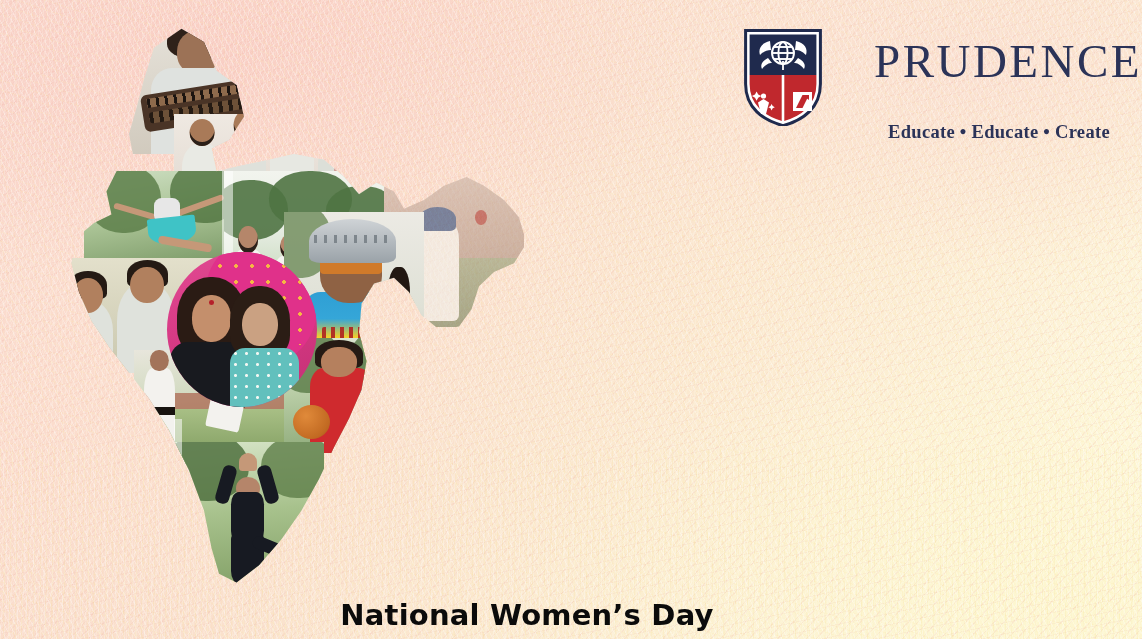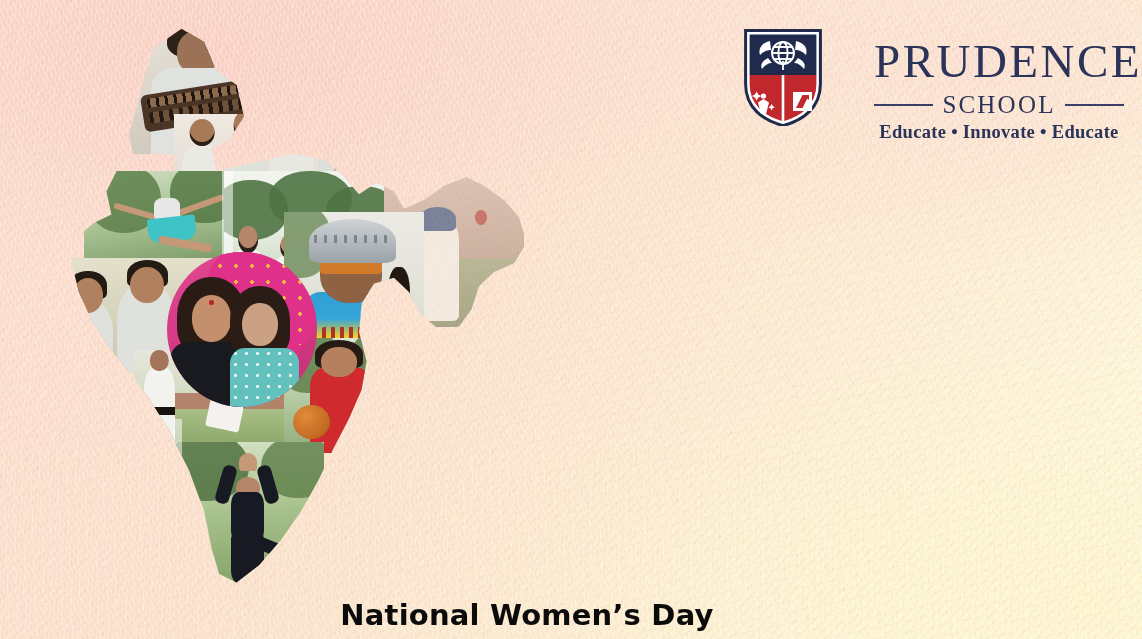--- a/index.html
+++ b/index.html
@@ -450,24 +450,19 @@
         <g>
           <rect x="49" y="64" width="19" height="19" fill="#ffffff"></rect>
           <path d="M52 80 L58.5 67 L65 67 L58.5 80 Z" fill="#c0282d"></path>
           <path d="M58.5 67 L65 67 L65 72 Z" fill="#c0282d"></path>
         </g>
       </svg>
     </div>
 
     <div class="tmarks">
       <div class="brand">PRUDENCE</div>
-      <div class="schoolrow">
-        <span class="rule"></span>
-        <span class="sch">SCHOOL</span>
-        <span class="rule"></span>
-      </div>
-      <div class="tagline">Educate • Innovate • Educate</div>
+      <div class="tagline">Educate • Educate • Create</div>
     </div>
   </div>
 
 
   <div id="caption">National Women’s Day</div>
 </div>
 
 </body></html>

